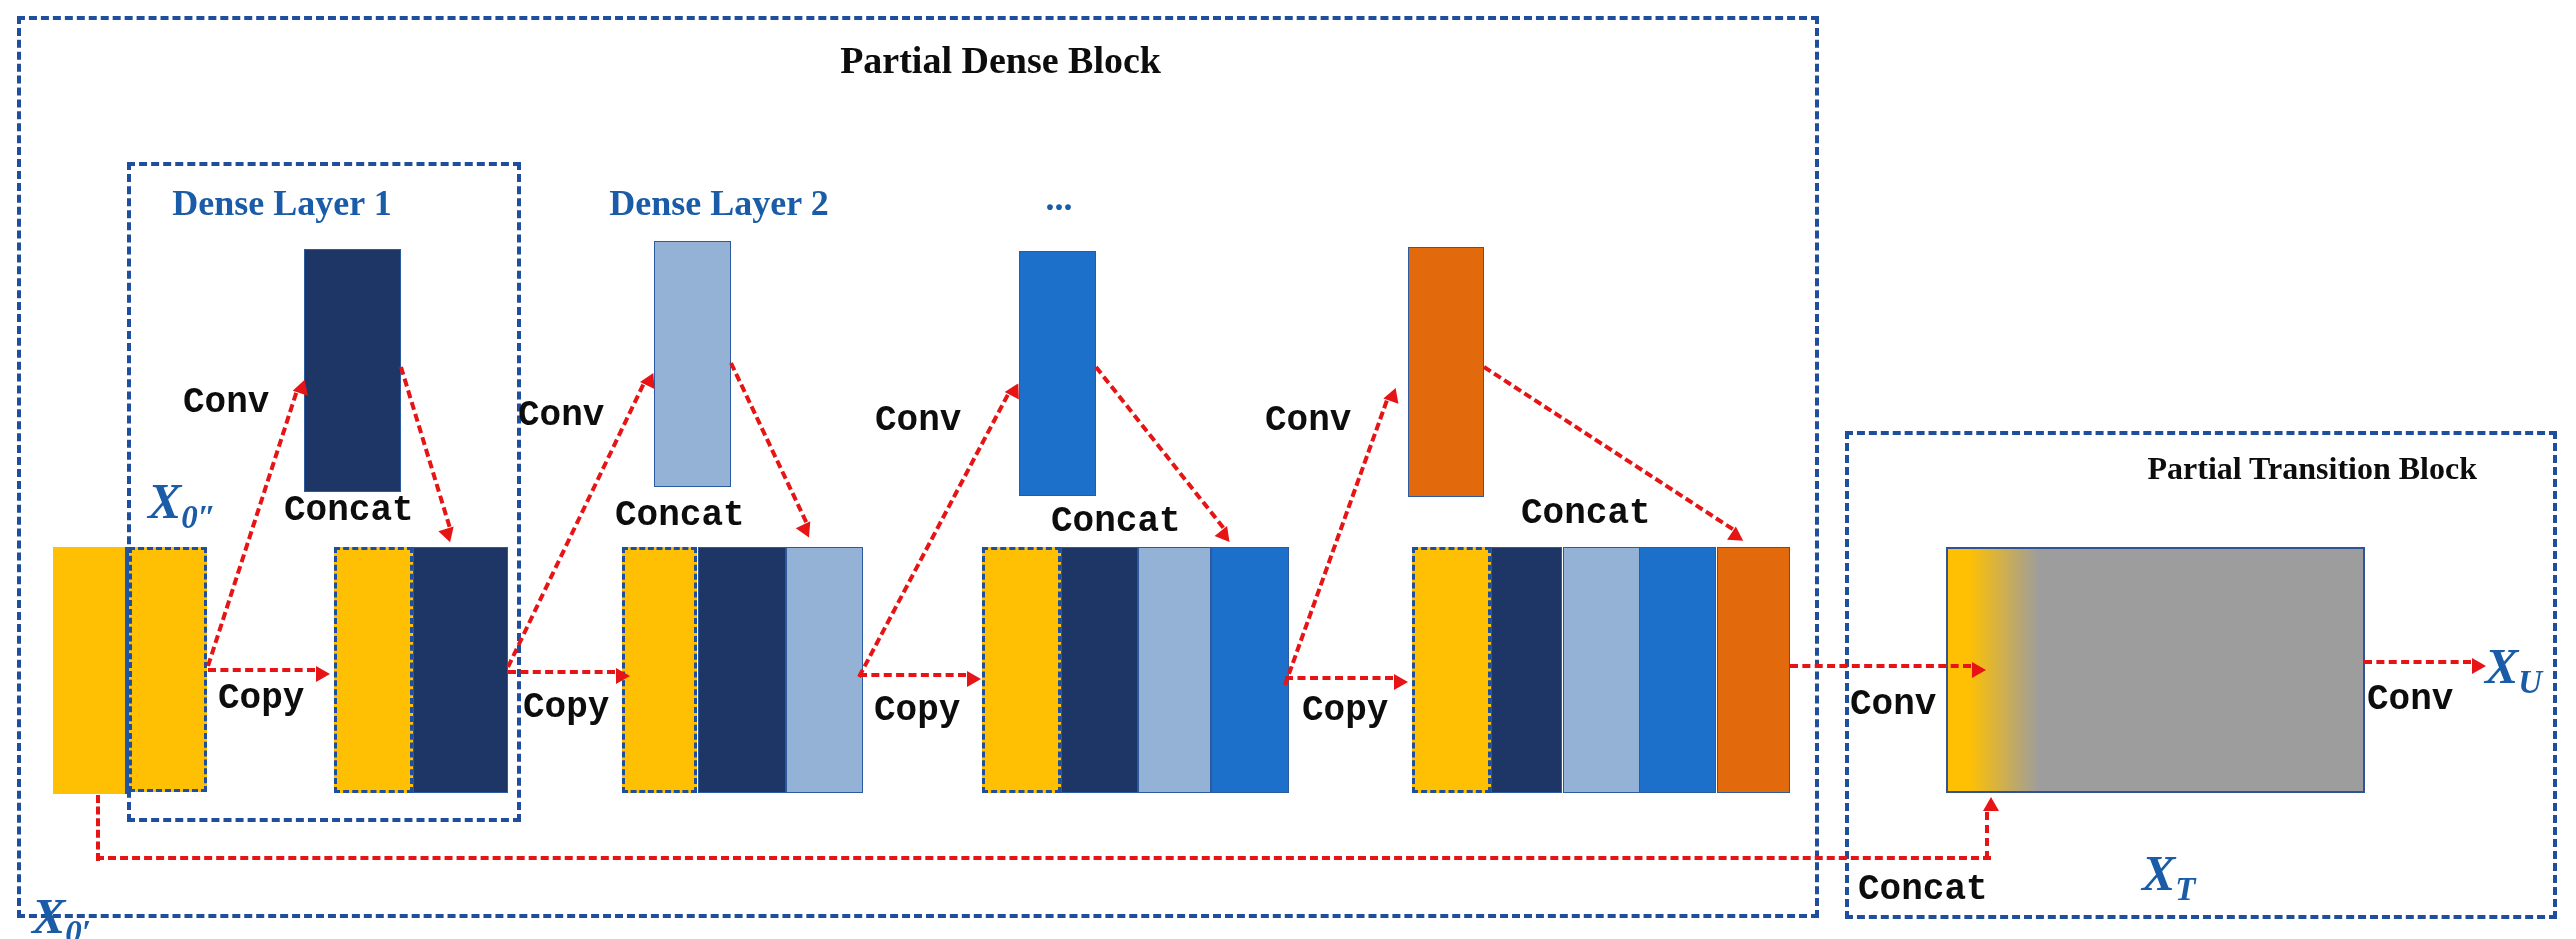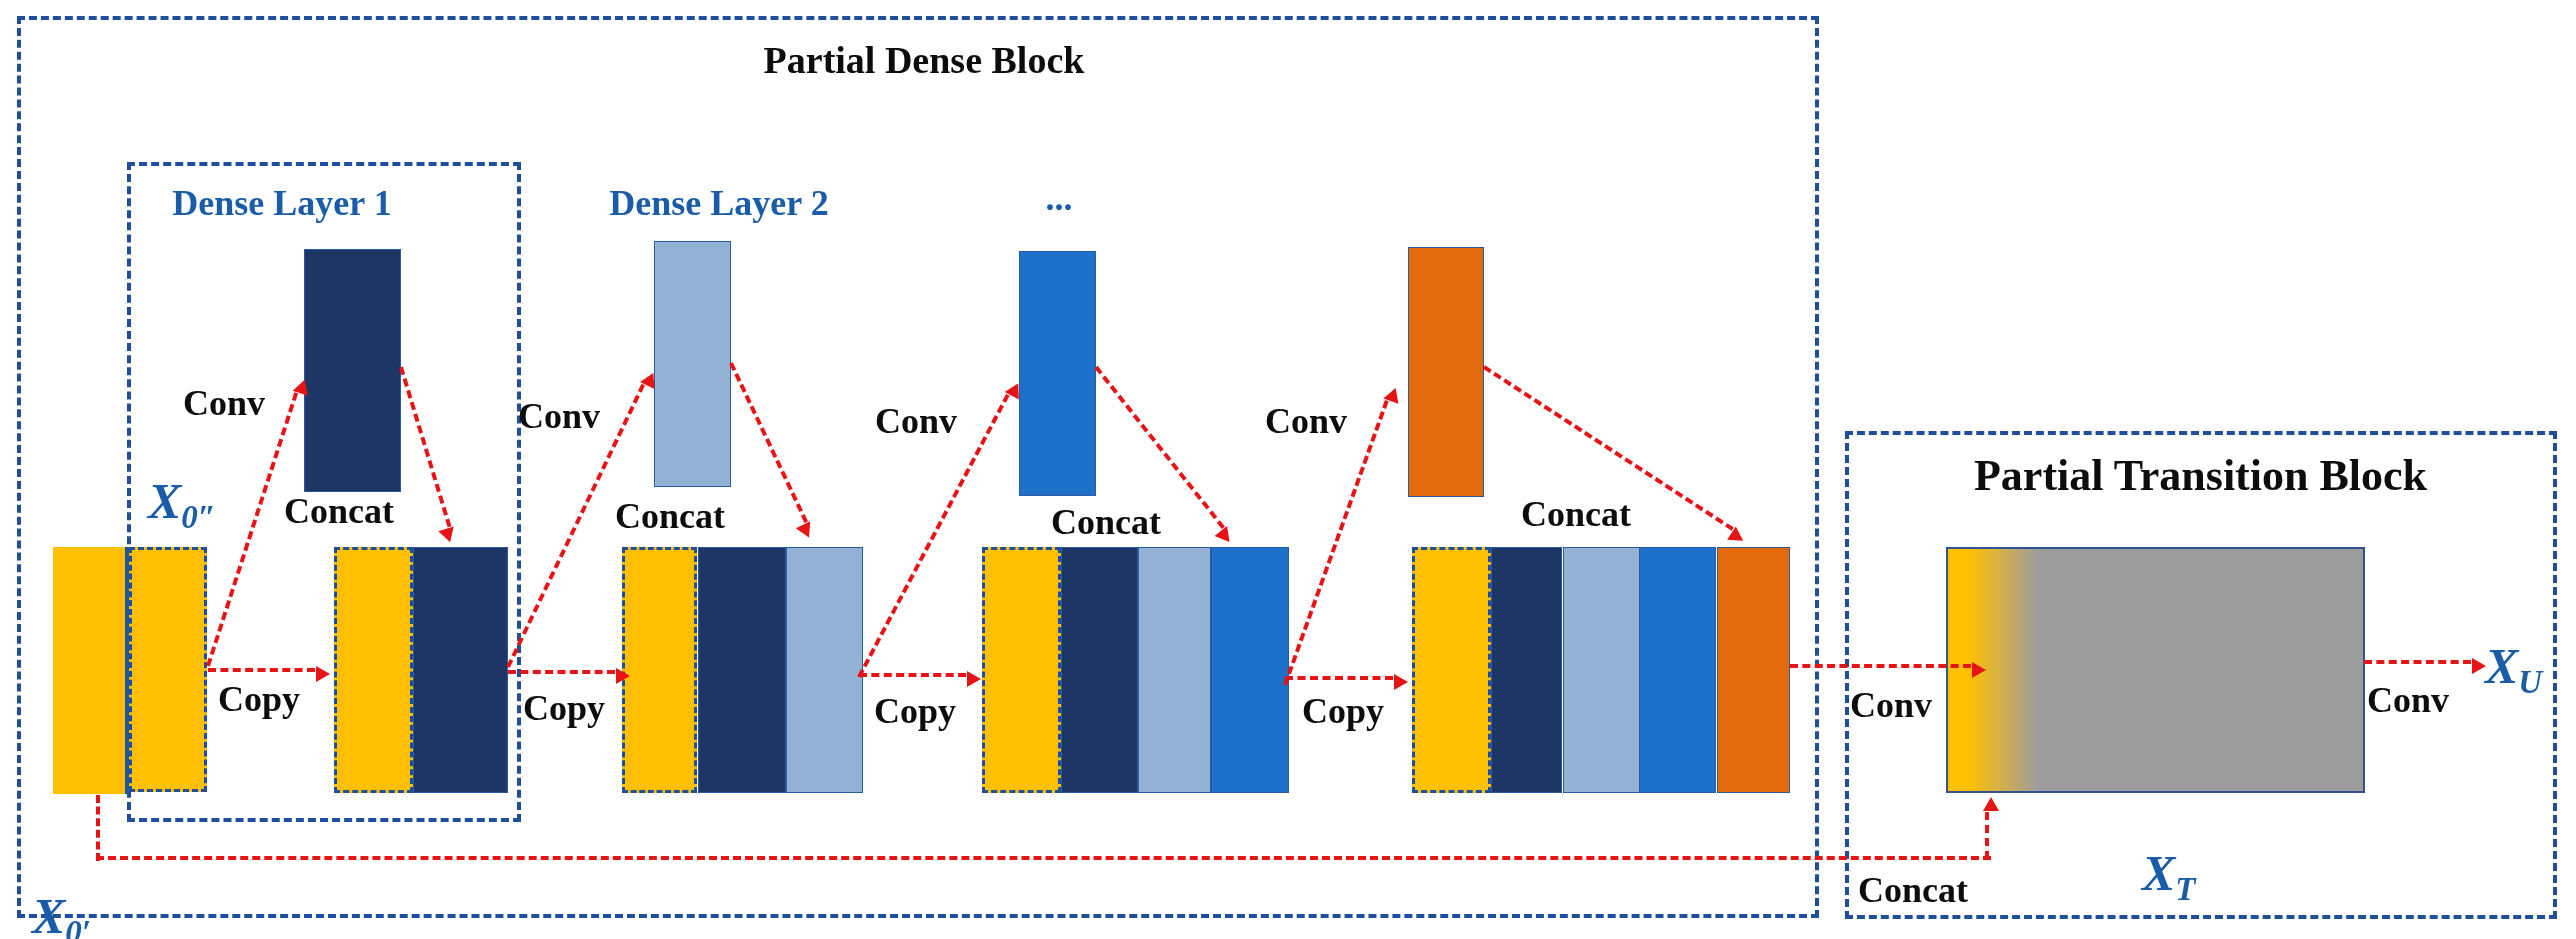--- a/index.html
+++ b/index.html
@@ -2,23 +2,23 @@
 <html style="--yellow: #FFC003; --navy: #1E3666; --steel: #94B2D5; --blue: #1C70CA; --orange: #E2690C; --gray: #9D9D9D; --dash_blue: #1F4E9D; --red: #E61414; --label_blue: #1A5CA8; --text_black: #0D0D0D;font-size:12.6px"><head>
 <meta charset="utf-8">
 <style>
   html,body { margin:0; padding:0; background:#ffffff; }
   * { box-sizing:border-box; }
   .stage {
     position:relative; width:2576px; height:939px; background:#ffffff; overflow:hidden;
     font-family:"Liberation Serif","DejaVu Serif",serif;
   }
   .dashed-box { position:absolute; border:4px dashed var(--dash_blue); background:transparent; }
-  .title-black { position:absolute; font-weight:bold; color:var(--text_black); font-size:38px; text-align:center; white-space:nowrap; }
+  .title-black { position:absolute; font-weight:bold; color:var(--text_black); font-size:38px; text-align:right; white-space:nowrap; }
   .title-blue  { position:absolute; font-weight:bold; color:var(--label_blue); font-size:36px; text-align:center; white-space:nowrap; }
-  .lbl { position:absolute; font-weight:bold; color:var(--text_black); font-size:36px; white-space:nowrap; }
+  .lbl { position:absolute; font-weight:bold; color:var(--text_black); font-size:36px; white-space:nowrap;font-family:Liberation Mono, monospace; }
   .sym { position:absolute; font-weight:bold; font-style:italic; color:var(--label_blue); font-size:50px; white-space:nowrap; }
   .sym .sub { font-size:0.66em; vertical-align:-9.5px; }
   .col { position:absolute; top:547px; height:246px; border:1.6px solid #2B5AA0; }
   .col.dash { border:3.2px dashed var(--dash_blue); }
   .bar { position:absolute; border:1.6px solid #2B5AA0; }
   .c-yellow { background:var(--yellow); }
   .c-navy   { background:var(--navy); }
   .c-steel  { background:var(--steel); }
   .c-blue   { background:var(--blue); }
   .c-orange { background:var(--orange); }
@@ -39,21 +39,21 @@
 <body>
 
 <div class="stage">
 
   <div class="dashed-box" style="left:17.4px; top:16px; width:1802px; height:902px;"></div>
   <div class="title-black" style="left:687px; top:38px; width:474px;">Partial Dense Block</div>
 
   <div class="dashed-box" style="left:127px; top:162px; width:394px; height:660px;"></div>
 
   <div class="dashed-box" style="left:1845px; top:431px; width:712px; height:488px;"></div>
-  <div class="title-black" style="left:1924px; top:450px; width:553px; font-size:44px;">Partial Transition Block</div>
+  <div class="title-black" style="left:1924px; top:450px; width:553px; font-size:32px;">Partial Transition Block</div>
 
   <div class="title-blue" style="left:124px; top:182px; width:316px;">Dense Layer 1</div>
   <div class="title-blue" style="left:561px; top:182px; width:316px;">Dense Layer 2</div>
   <div class="title-blue" style="left:980px; top:177px; width:158px;">...</div>
 
   <div class="bar c-navy" style="left:304px;  top:249px; width:97px; height:243px;"></div>
   <div class="bar c-steel" style="left:654px;  top:241px; width:77px;  height:246px;"></div>
   <div class="bar c-blue" style="left:1019px; top:251px; width:77px;  height:245px;"></div>
   <div class="bar c-orange" style="left:1408px; top:247px; width:76px;  height:250px;"></div>
 

